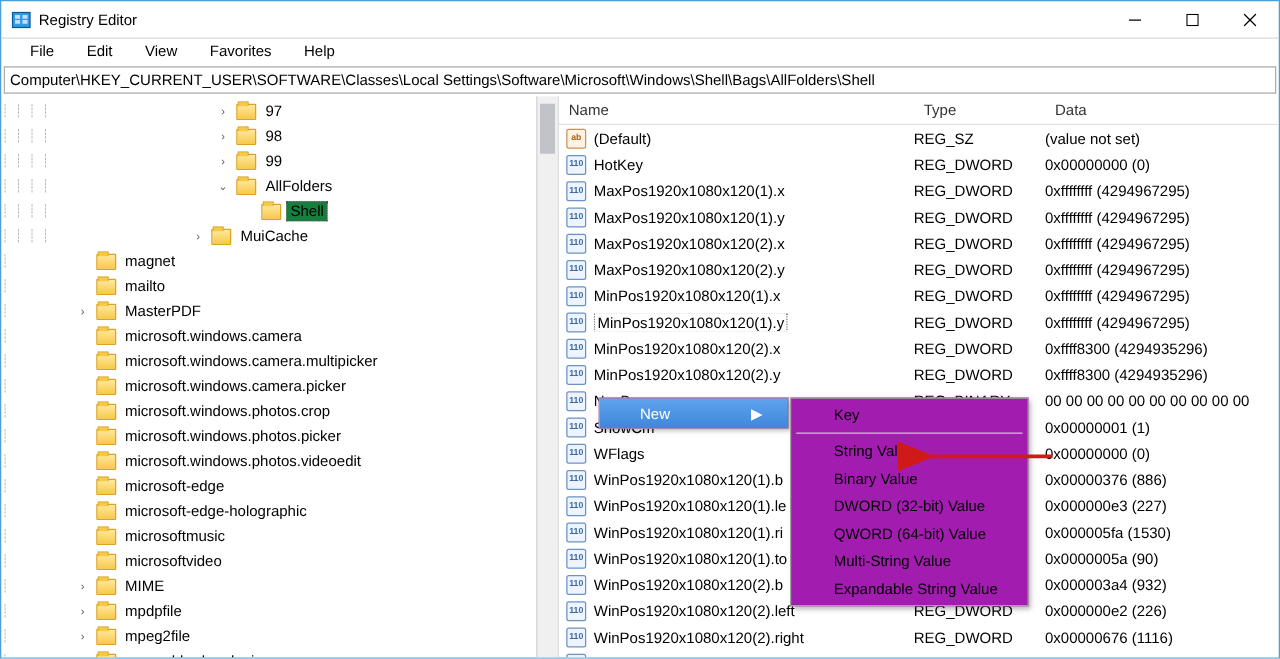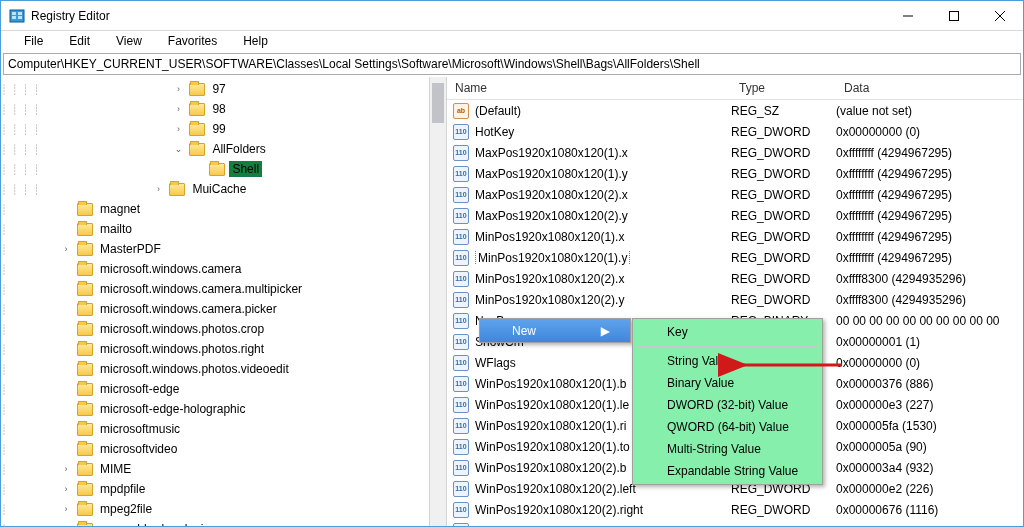--- a/index.html
+++ b/index.html
@@ -33,21 +33,21 @@
   .c-type { width: 105px; }
   .c-data { flex: 1; }
   .rows { flex: 1; overflow: hidden; }
   .row { height: 21px; display: flex; align-items: center; font-size: 12px; }
   .vicon { width:16px; height:16px; margin-left:6px; margin-right:6px; flex-shrink:0; background:#eef4ff; border:1px solid #6a92c6; border-radius:2px; position:relative; display:flex; align-items:center; justify-content:center; font-size:7px; font-weight:bold; color:#3a6aa0;}
   .vicon.sz { background:#fff3e5; border-color:#d09050; color:#b06010;}
   .vname { width: 256px; overflow: hidden; white-space: nowrap; }
   .vtype { width: 105px; }
   .vdata { flex: 1; white-space: nowrap; overflow: hidden; }
   .boxed { border: 1px dotted #777; padding: 0 2px; }
-  .ctx { position: absolute; background: #86efac; border: 1px solid #a0a0a0; box-shadow: 2px 2px 4px rgba(0,0,0,.3); font-size: 12px; }
+  .ctx { position: absolute; background: #a21caf; border: 1px solid #a0a0a0; box-shadow: 2px 2px 4px rgba(0,0,0,.3); font-size: 12px; }
   .ctx1 { left: 479px; top: 318px; width: 152px; }
   .ctx1-item { height: 23px; display:flex; align-items:center; padding: 0 20px 0 32px; background: linear-gradient(#5fa3eb,#3f87dd); color: #fff; justify-content: space-between;}
   .ctx2 { left: 632px; top: 318px; width: 191px; padding: 2px;}
   .ctx2-item { height: 22px; display:flex; align-items:center; padding: 0 10px 0 32px;}
   .ctx2-sep { height:1px; background:#c8c8c8; margin: 3px 2px;}
   .arrow { position:absolute; left:732px; top:358px; pointer-events:none;}
   .arrow svg { overflow:visible;}
 </style>
 </head>
 <body>
@@ -188,21 +188,21 @@
             <span class="indent" style="width: 50px;"></span>
             <span class="exp"></span>
             <span class="folder"></span>
             <span class="label">microsoft.windows.photos.crop</span>
           </div>
           <div class="node">
             <span class="dots">┊  </span>
             <span class="indent" style="width: 50px;"></span>
             <span class="exp"></span>
             <span class="folder"></span>
-            <span class="label">microsoft.windows.photos.right</span>
+            <span class="label">microsoft.windows.photos.picker</span>
           </div>
           <div class="node">
             <span class="dots">┊  </span>
             <span class="indent" style="width: 50px;"></span>
             <span class="exp"></span>
             <span class="folder"></span>
             <span class="label">microsoft.windows.photos.videoedit</span>
           </div>
           <div class="node">
             <span class="dots">┊  </span>

